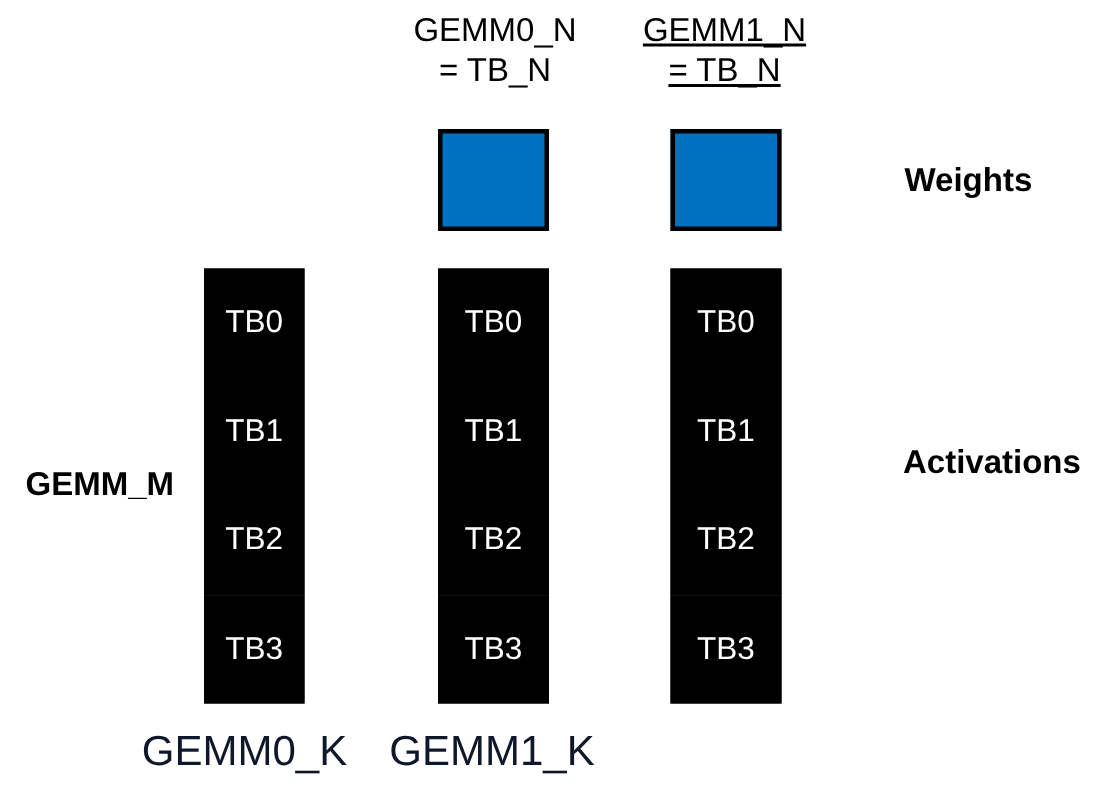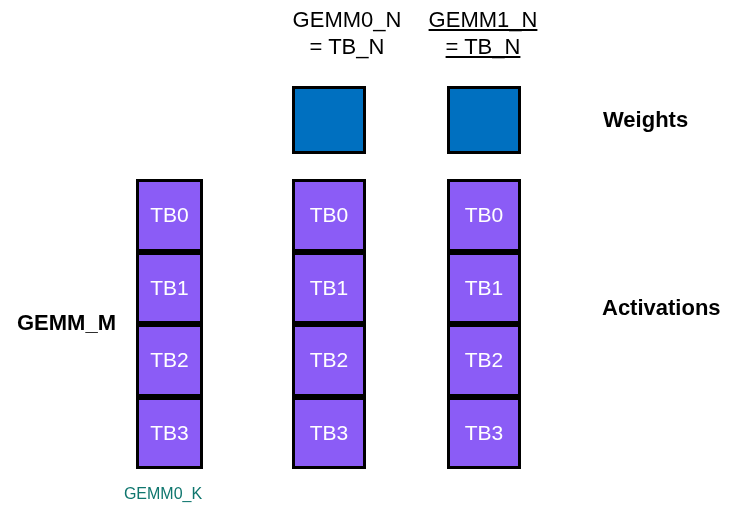--- a/index.html
+++ b/index.html
@@ -26,21 +26,21 @@
   }
   .hdr {
     position: absolute;
     top: 6px;
     width: 180px;
     text-align: center;
     font-size: 22px;
     line-height: 27px;
     color: #000000;
   }
-  .hdr-0 { left: 257px; }
+  .hdr-0 { left: 240px; }
   .hdr-1 { left: 393px; text-decoration: underline; }
   .weights-block {
     position: absolute;
     top: 86px;
     width: 74px;
     height: 68px;
     box-sizing: border-box;
     background: #0070C0;
     border: 3px solid #000000;
   }
@@ -51,38 +51,38 @@
     top: 179px;
     display: flex;
     flex-direction: column;
   }
   .col-0 { left: 136px; width: 67px; }
   .col-1 { left: 292px; width: 74px; }
   .col-2 { left: 447px; width: 74px; }
   .cell {
     box-sizing: border-box;
     height: 72.5px;
-    background: #8b5cf6;
+    background: #000000;
     border: 3px solid #000000;
     display: flex;
     align-items: center;
     justify-content: center;
     font-size: 21px;
     color: #ffffff;
   }
   .weights-label     { left: 603px; top: 106px; }
   .activations-label { left: 602px; top: 294px; }
   .gemm-m-label      { left: 17px;  top: 309px; }
   .k-label {
     position: absolute;
     top: 485px;
     width: 140px;
     text-align: center;
-    font-size: 16px;
-    color: #0f766e;
+    font-size: 28px;
+    color: #0f172a;
     white-space: nowrap;
   }
   .k-0 { left: 93px; }
   .k-1 { left: 258px; }
 </style>
 </head>
 <body>
 
 <div class="canvas">
 
@@ -119,14 +119,15 @@
     <div class="cell">TB0</div>
     <div class="cell">TB1</div>
     <div class="cell">TB2</div>
     <div class="cell">TB3</div>
   </div>
 
   <div class="lbl activations-label">Activations</div>
   <div class="lbl gemm-m-label">GEMM_M</div>
 
   <div class="k-label k-0">GEMM0_K</div>
+  <div class="k-label k-1">GEMM1_K</div>
 
 </div>
 
 </body></html>

